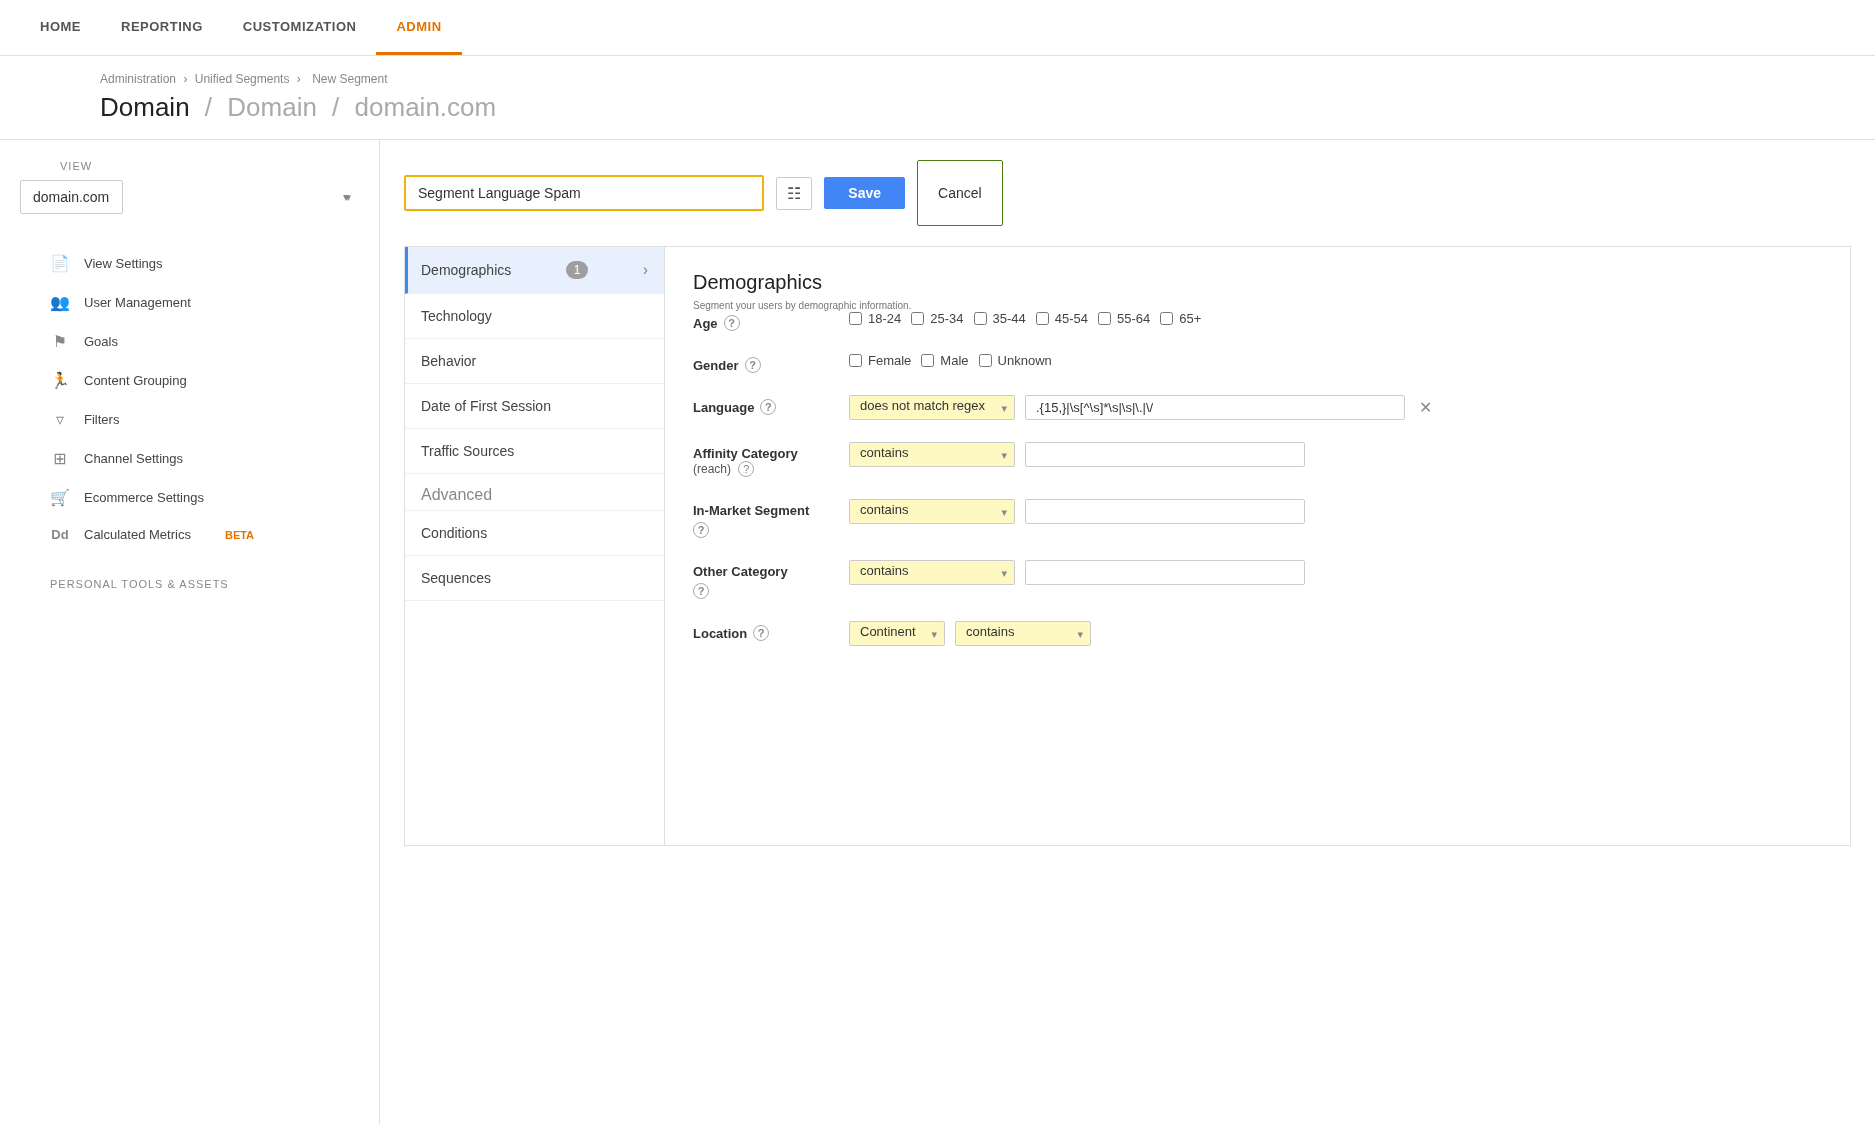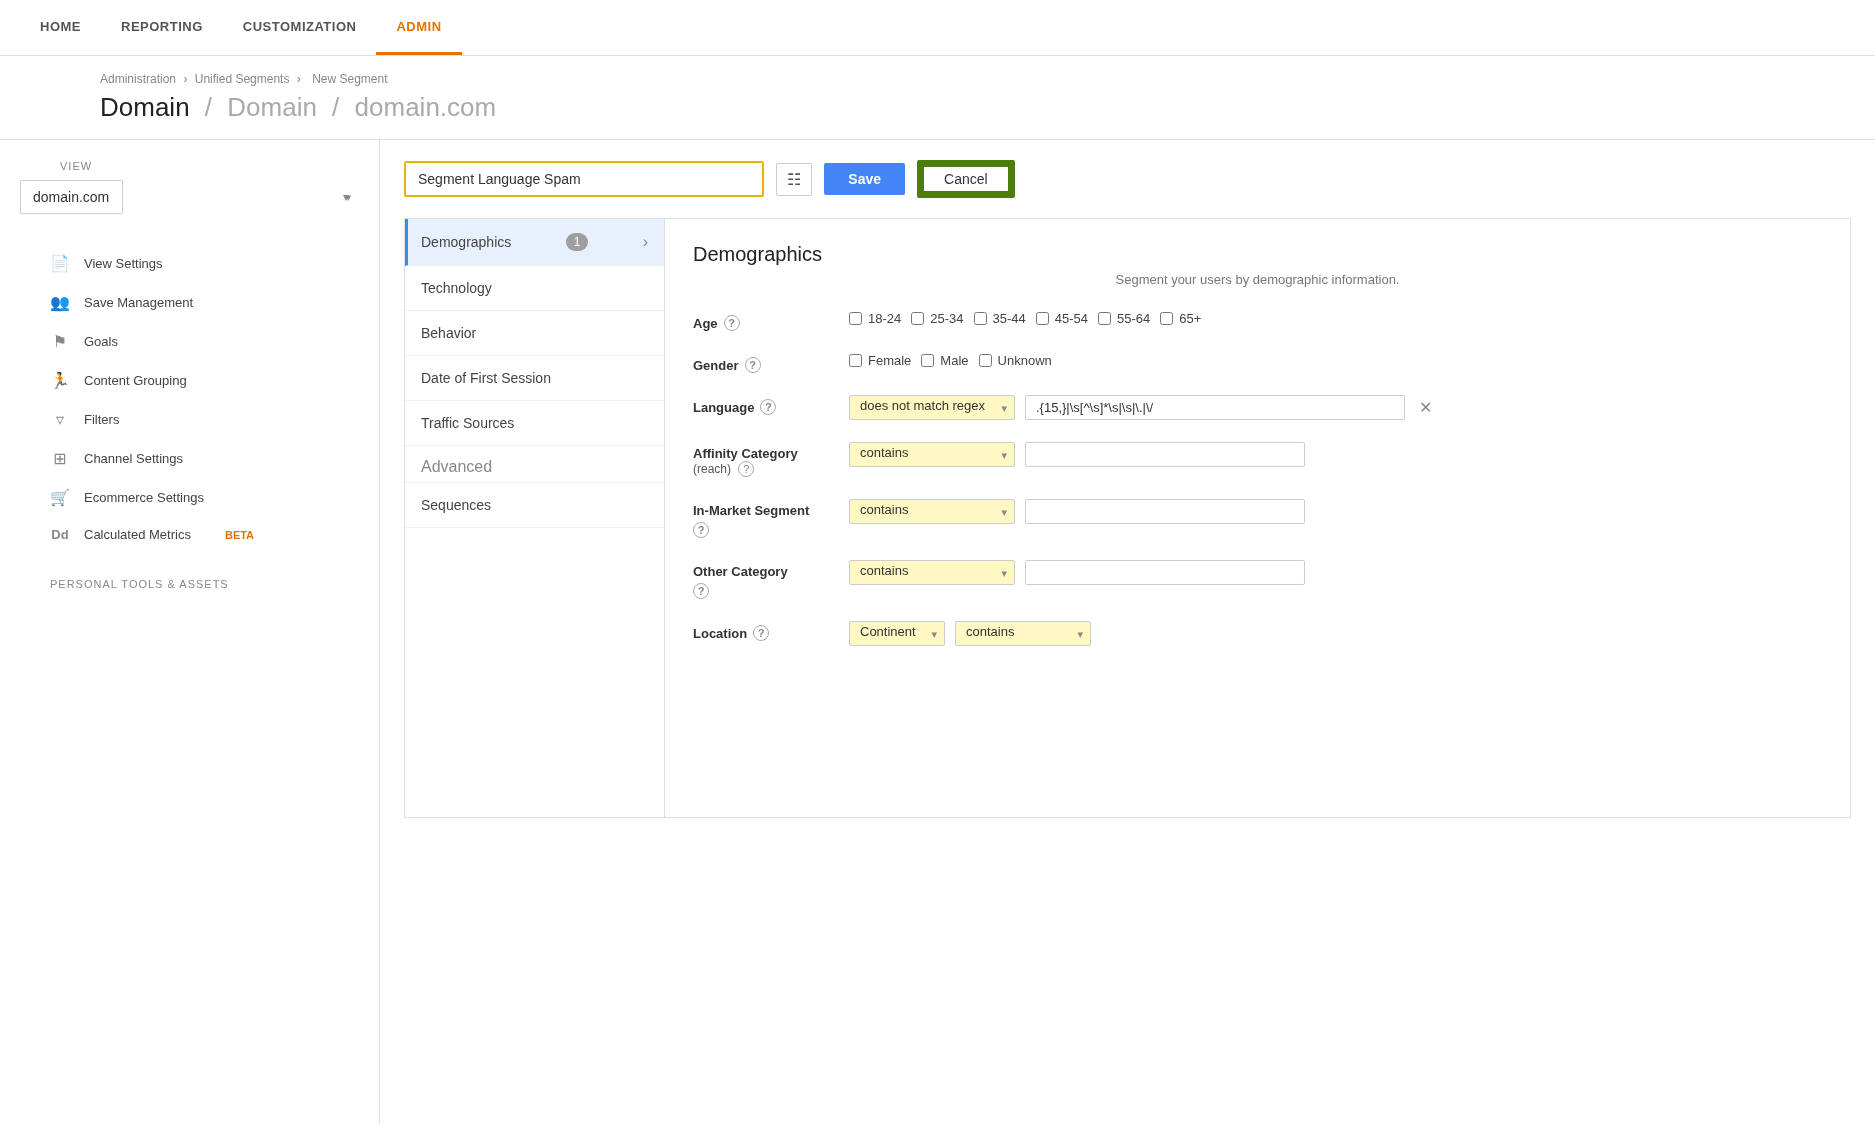--- a/index.html
+++ b/index.html
@@ -172,24 +172,24 @@
       padding: 8px 24px;
       background: #4285f4;
       color: #fff;
       border: none;
       border-radius: 2px;
       font-size: 14px;
       font-weight: bold;
       cursor: pointer;
     }
     .btn-cancel {
-      padding: 4px 20px;
+      padding: 24px 20px;
       background: #fff;
       color: #333;
-      border: 7px solid #4d7c0f;
+      border: 1px solid #4d7c0f;
       border-radius: 2px;
       font-size: 14px;
       cursor: pointer;
     }
 
     
     .two-panel {
       display: flex;
       gap: 0;
       border: 1px solid #e0e0e0;
@@ -243,24 +243,22 @@
       padding: 24px 28px;
       background: #fff;
     }
     .details-title {
       font-size: 20px;
       font-weight: 400;
       color: #222;
       margin-bottom: 6px;
     }
     .details-subtitle {
-      font-size: 13px;
+      font-size: 10px;
       color: #777;
-      margin-bottom: 24px;
-      text-align: center;
     }
 
     
     .form-row {
       display: flex;
       align-items: flex-start;
       margin-bottom: 22px;
       gap: 16px;
     }
     .form-label {
@@ -393,21 +391,21 @@
       </div>
     </div>
 
     <div class="sidebar-nav">
       <div class="sidebar-item">
         <span class="sidebar-item-icon">📄</span>
         <span>View Settings</span>
       </div>
       <div class="sidebar-item">
         <span class="sidebar-item-icon">👥</span>
-        <span>Save Management</span>
+        <span>User Management</span>
       </div>
       <div class="sidebar-item">
         <span class="sidebar-item-icon">⚑</span>
         <span>Goals</span>
       </div>
       <div class="sidebar-item">
         <span class="sidebar-item-icon">🏃</span>
         <span>Content Grouping</span>
       </div>
       <div class="sidebar-item">
@@ -455,20 +453,23 @@
         <div class="category-item">
           <span>Behavior</span>
         </div>
         <div class="category-item">
           <span>Date of First Session</span>
         </div>
         <div class="category-item">
           <span>Traffic Sources</span>
         </div>
         <div class="advanced-label">Advanced</div>
+        <div class="category-item">
+          <span>Conditions</span>
+        </div>
         <div class="category-item">
           <span>Sequences</span>
         </div>
       </div>
 
       <div class="details-panel">
         <div class="details-title">Demographics</div>
         <div class="details-subtitle">Segment your users by demographic information.</div>
 
         <div class="form-row">

